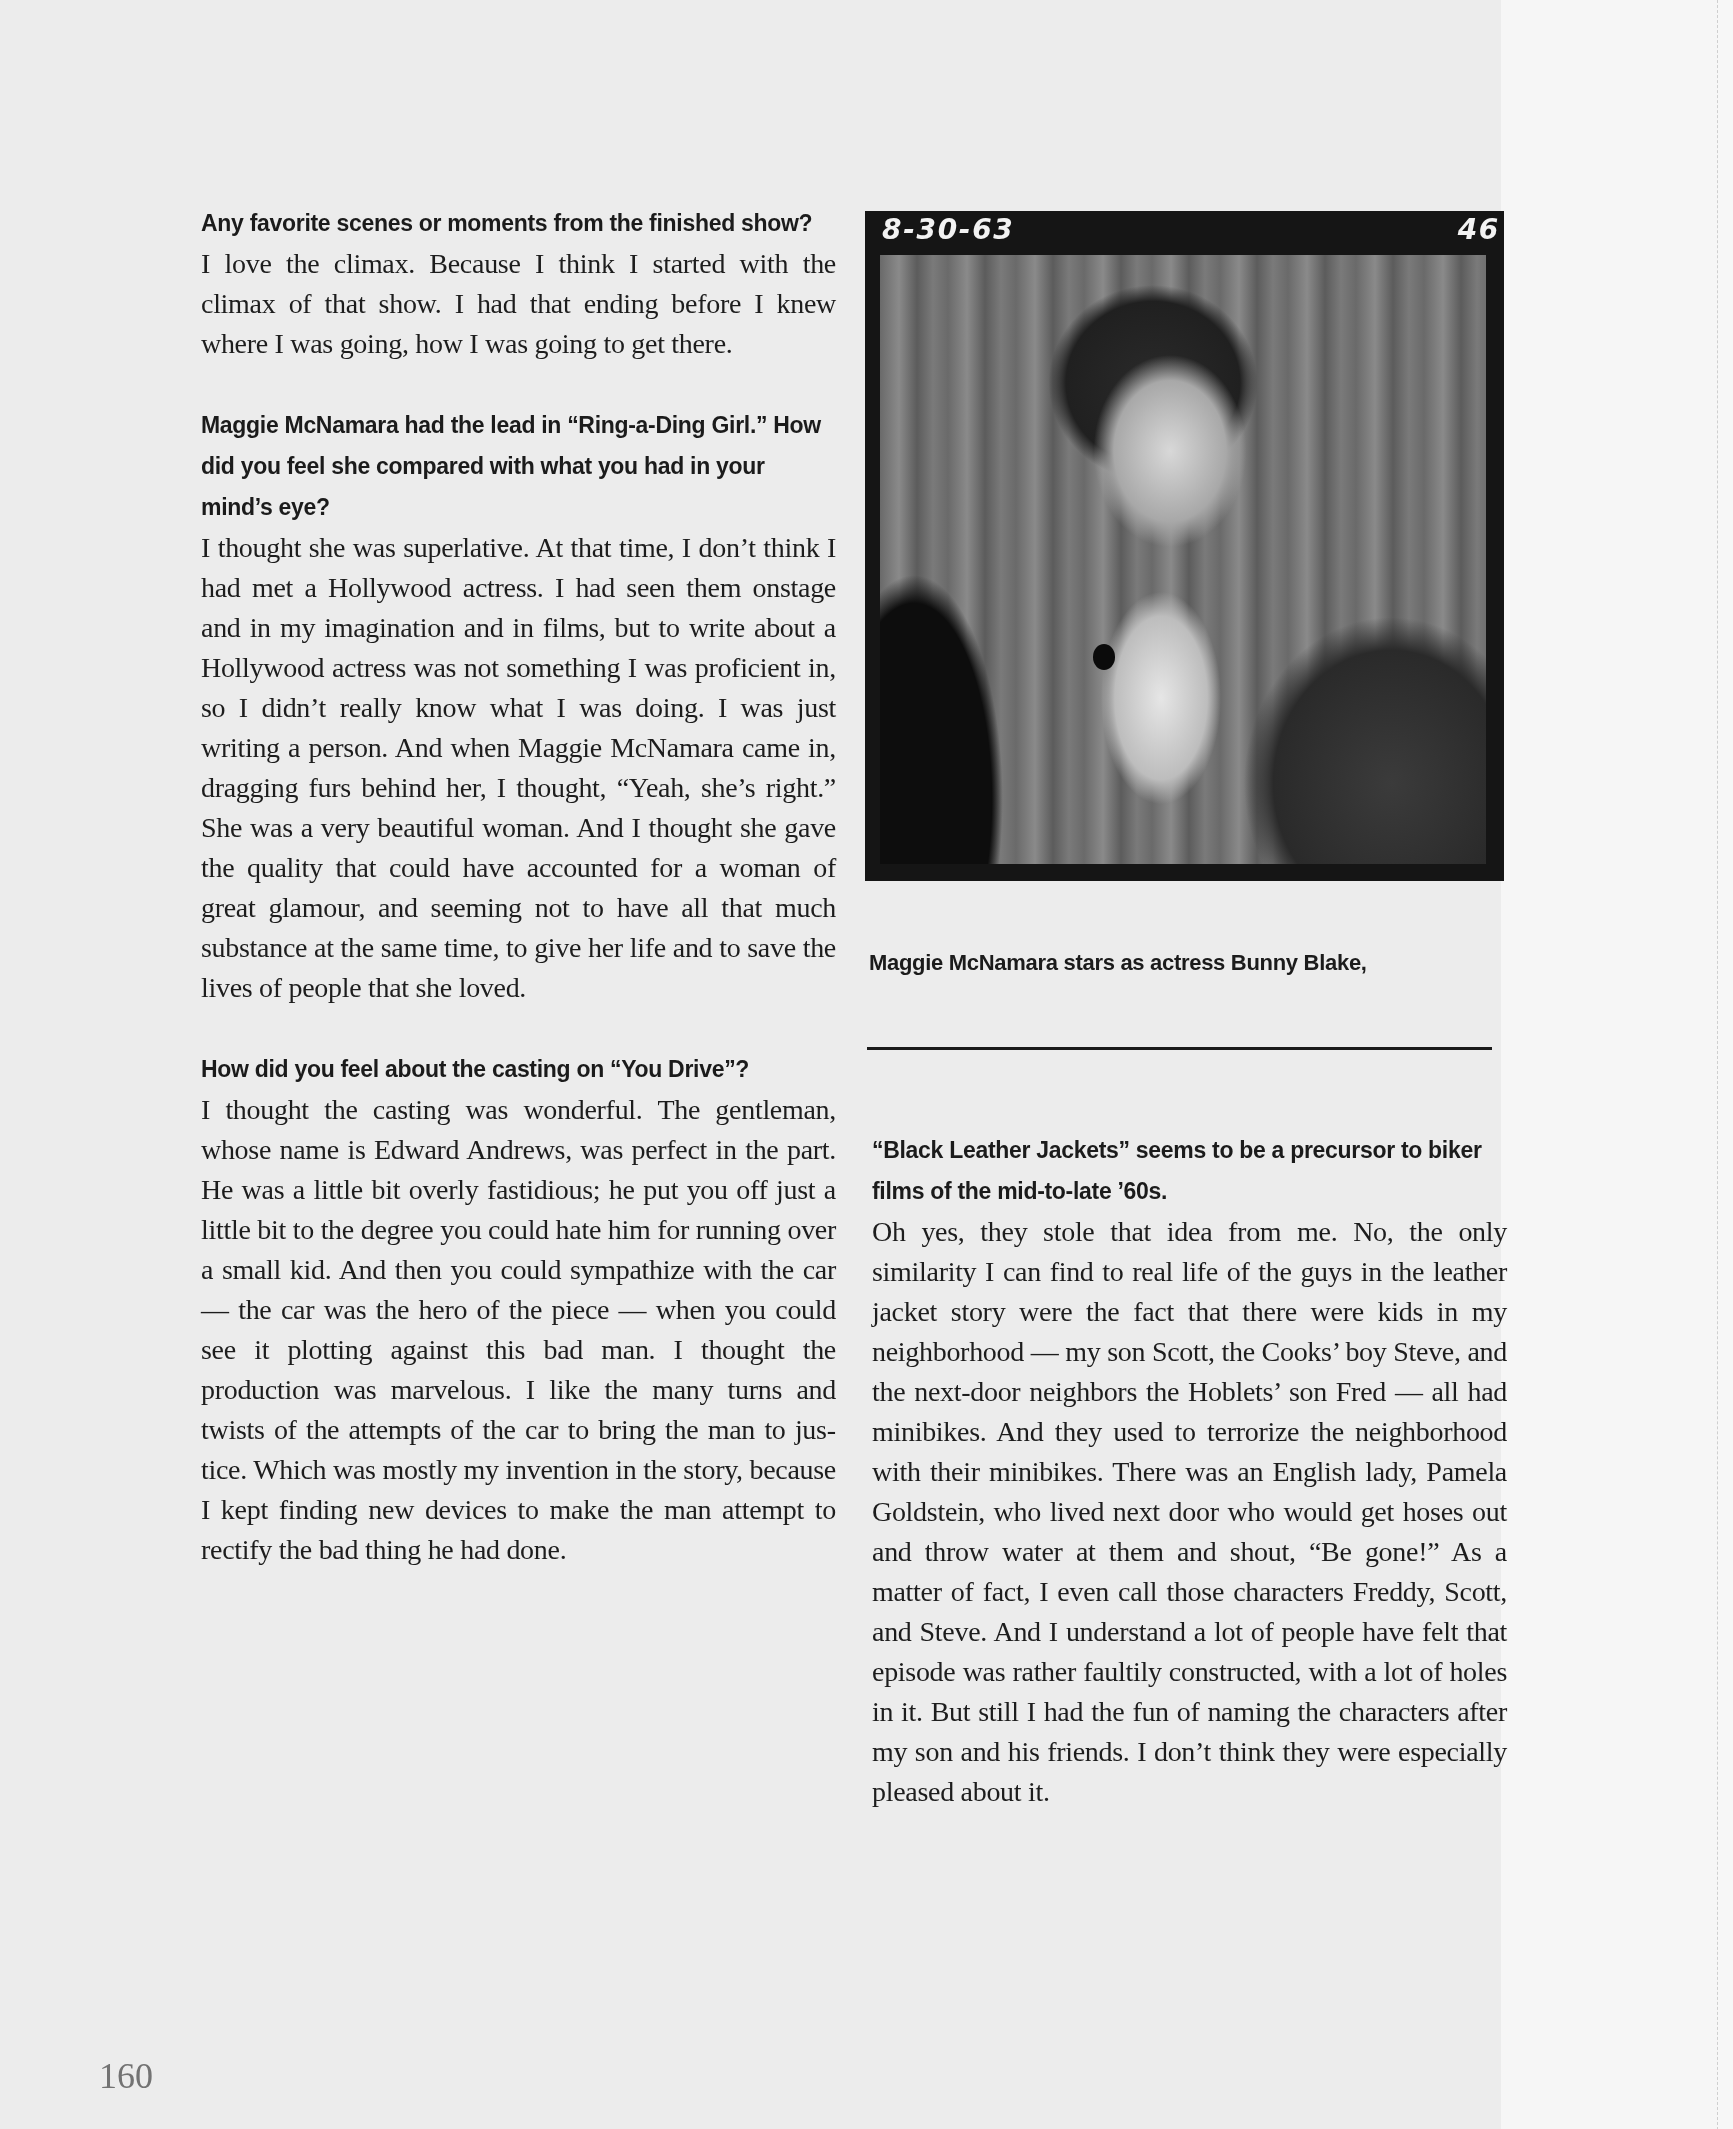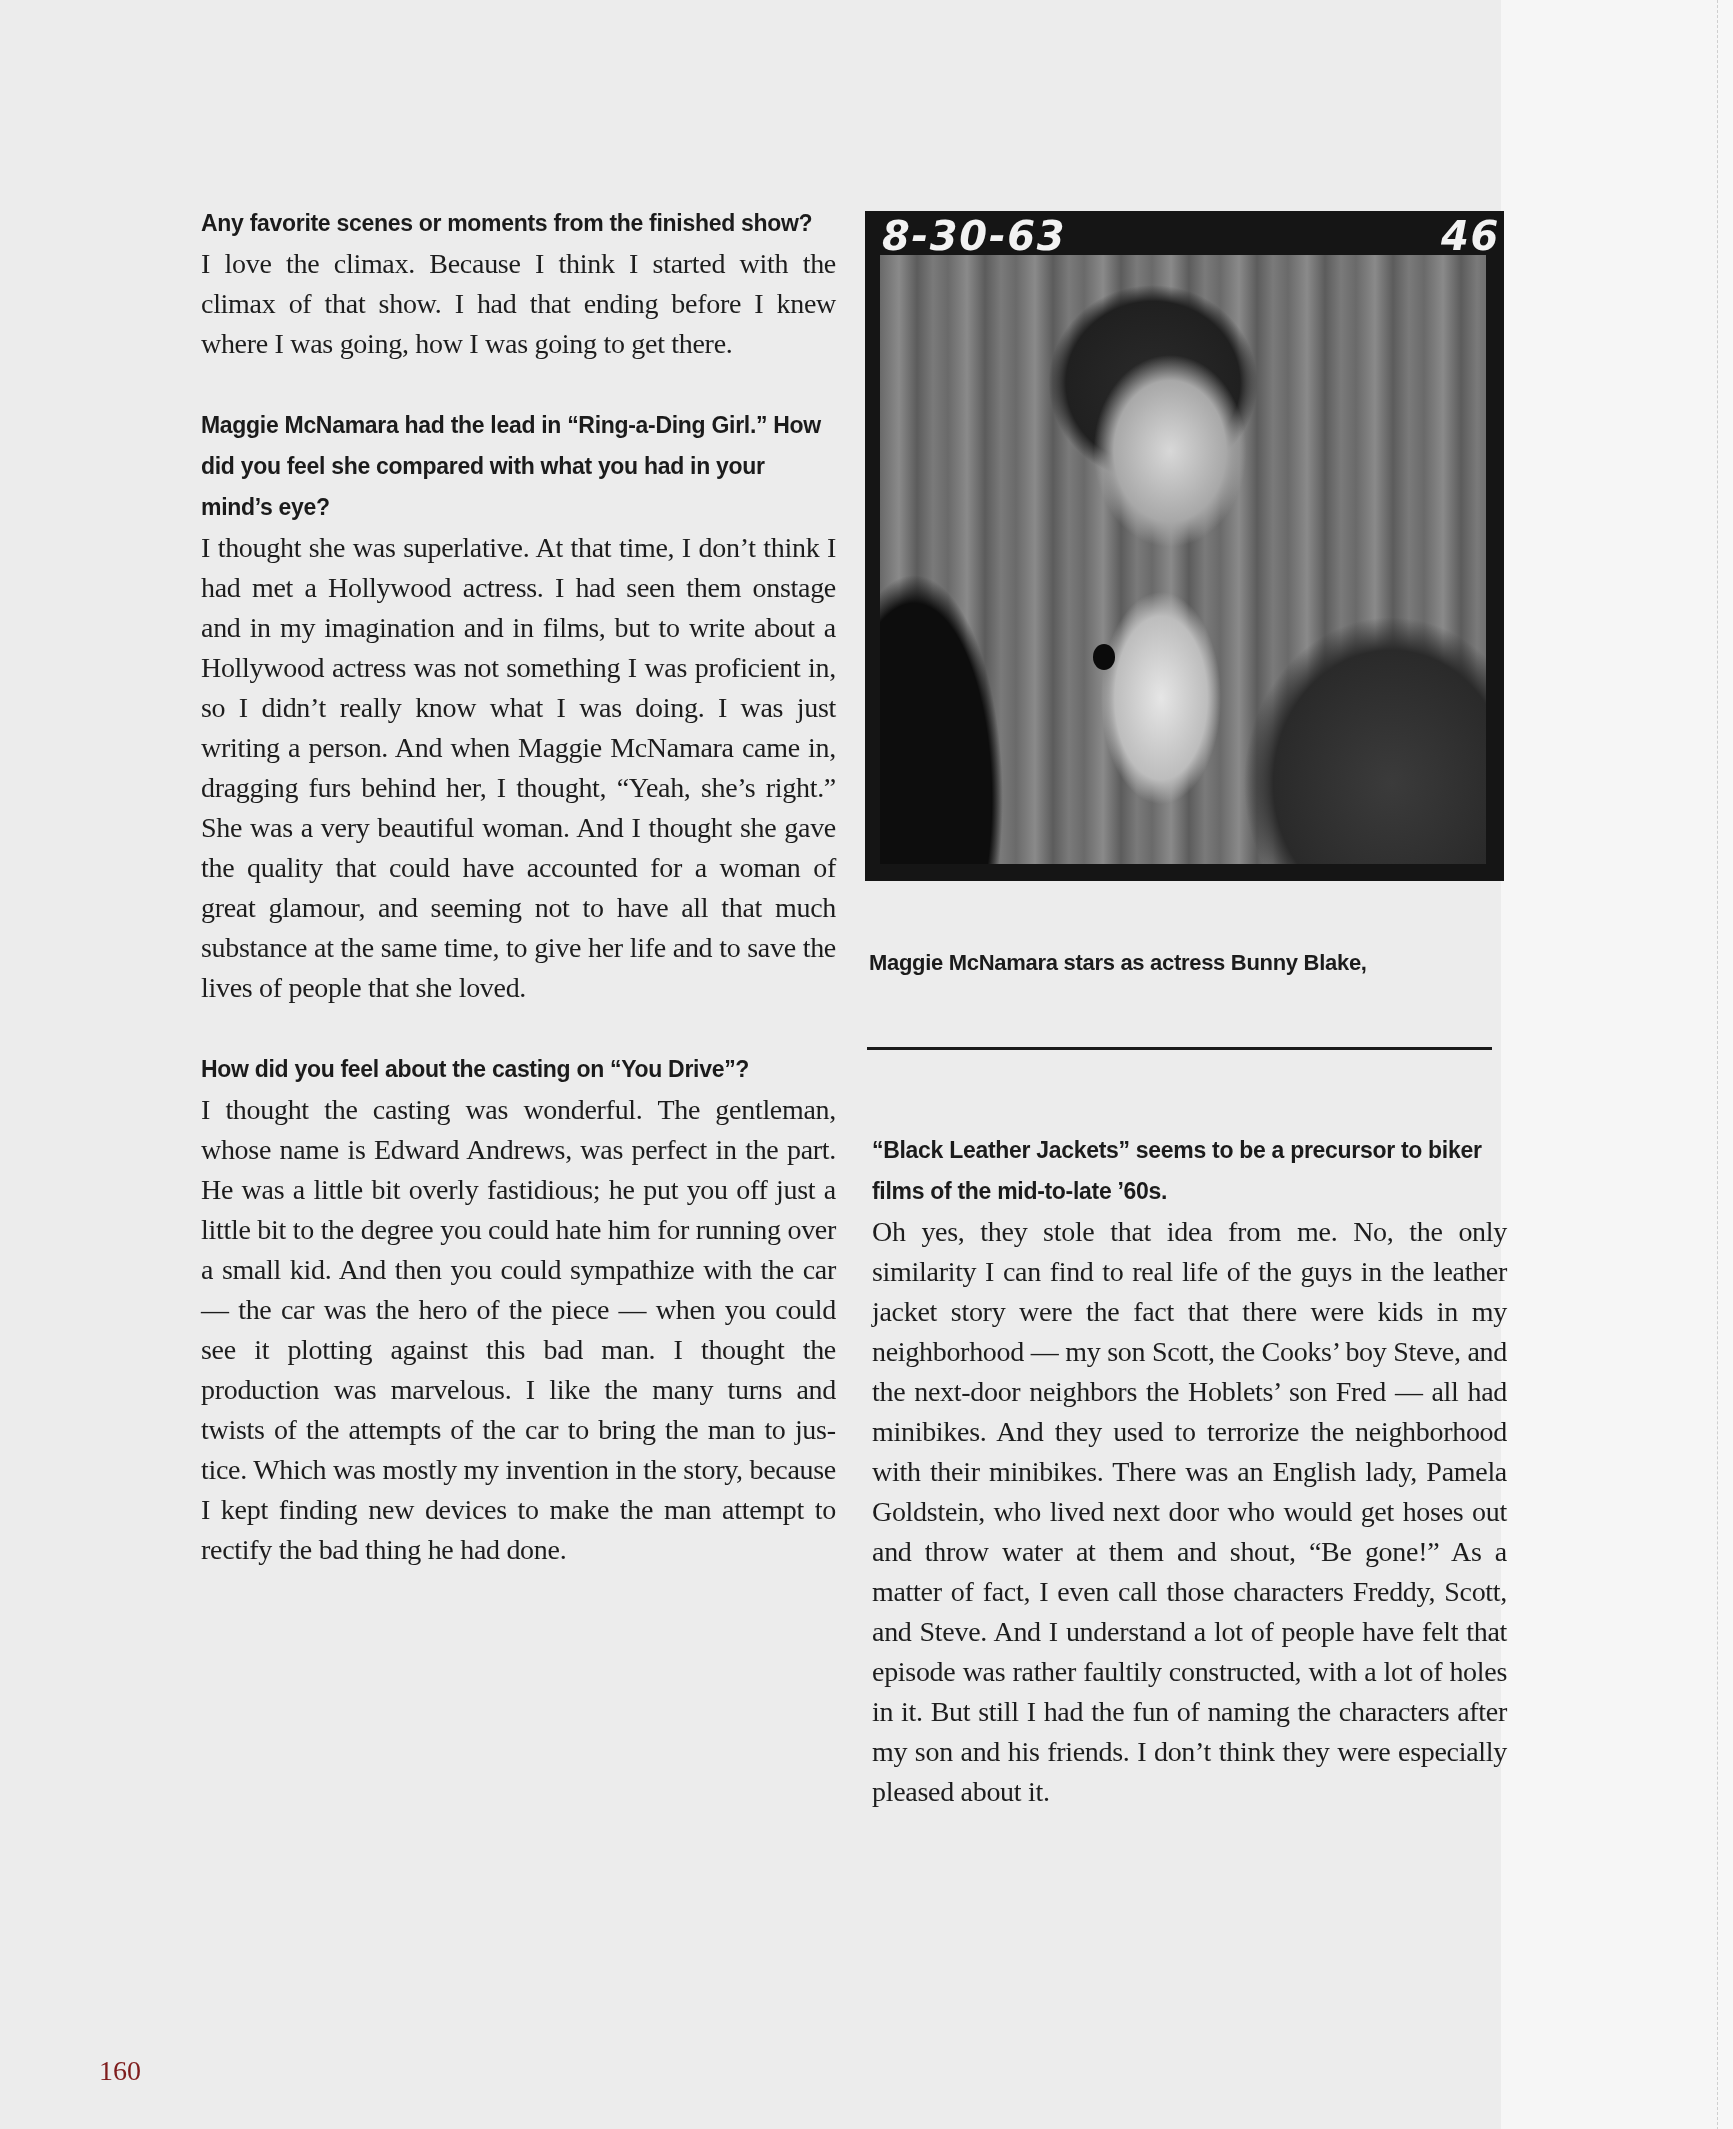--- a/index.html
+++ b/index.html
@@ -17,26 +17,26 @@
   .photo-inner { position: absolute; left: 15.3px; top: 44px; width: 606px; height: 609px;
     background:
       radial-gradient(ellipse 102px 128px at 290px 196px, #d8d8d8 0%, #a8a8a8 55%, rgba(0,0,0,0) 75%),
       radial-gradient(ellipse 145px 136px at 273px 128px, #2a2a2a 0%, #202020 60%, rgba(0,0,0,0) 72%),
       radial-gradient(ellipse 77px 136px at 281px 443px, #e6e6e6 0%, #bdbdbd 60%, rgba(0,0,0,0) 78%),
       radial-gradient(ellipse 196px 221px at 511px 528px, #3b3b3b 0%, #2a2a2a 60%, rgba(0,0,0,0) 75%),
       radial-gradient(ellipse 111px 281px at 34px 545px, #0d0d0d 0%, #0d0d0d 70%, rgba(0,0,0,0) 80%),
       repeating-linear-gradient(90deg, #6a6a6a 0px, #8a8a8a 19px, #5c5c5c 37px, #7a7a7a 53px, #6a6a6a 68px);
   }
   .ring { position: absolute; left: 213px; top: 389px; width: 22px; height: 25.6px; border-radius: 50%; background: #0b0b0b; }
-  .stamp { position: absolute; top: 1.7px; font-family: "DejaVu Sans", sans-serif; font-weight: bold; font-size: 40px; color: #f2f2f2; letter-spacing: 1.7px; font-style: italic; }
+  .stamp { position: absolute; top: 1.7px; font-family: "DejaVu Sans", sans-serif; font-weight: bold; font-size: 28px; color: #f2f2f2; letter-spacing: 1.7px; font-style: italic; }
   .stamp-date { left: 17px; }
   .stamp-frame { right: 4px; }
   .caption { position: absolute; left: 869px; top: 942px; width: 630px; font-family: "Liberation Sans", sans-serif; font-weight: bold; font-size: 22px; line-height: 41px; color: #1b1b1b; letter-spacing: -0.3px; }
   .caption-rule { position: absolute; left: 867px; top: 1047px; width: 625px; height: 2.6px; background: #1a1a1a; }
-  .page-number { position: absolute; left: 99px; top: 2055px; font-family: "Liberation Serif", serif; font-size: 28px; color: #7f1d1d; }
+  .page-number { position: absolute; left: 99px; top: 2055px; font-family: "Liberation Serif", serif; font-size: 36px; color: #737373; }
 </style>
 </head>
 <body>
 
 <div class="page"></div>
 <div class="margin-strip"></div>
 <div class="edge-line"></div>
 
 <div class="col col-left">
   <p class="q">Any favorite scenes or moments from the finished show?</p>

